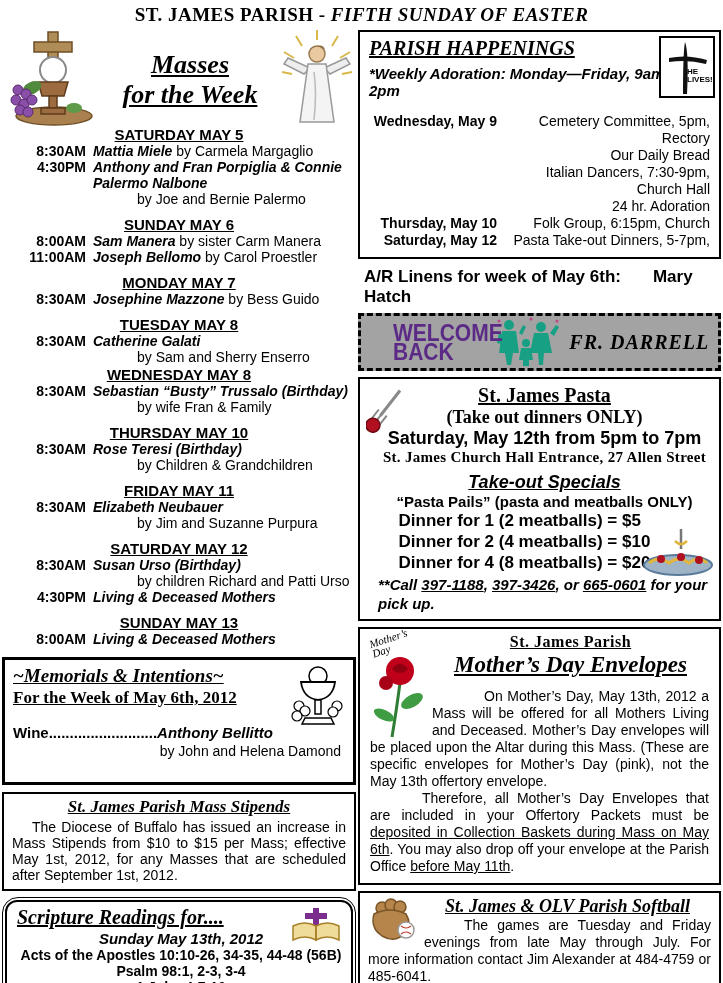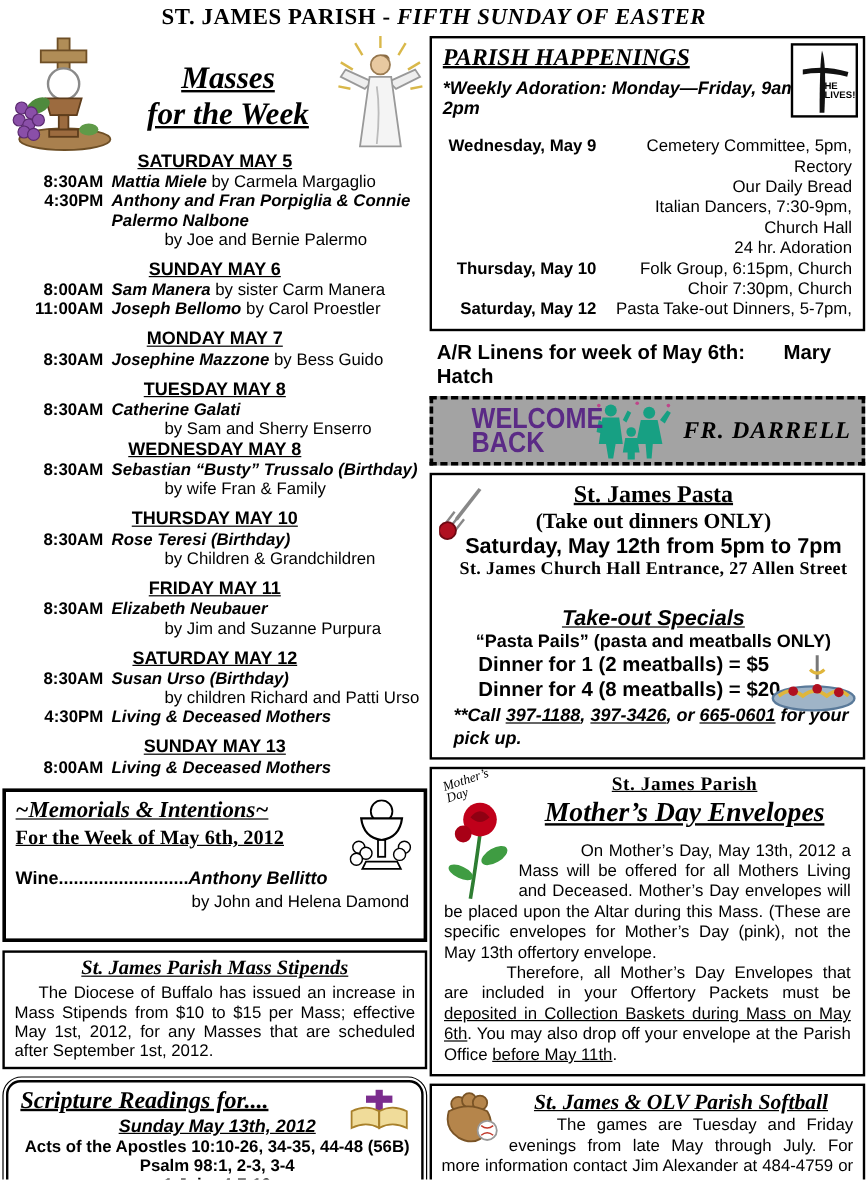--- a/index.html
+++ b/index.html
@@ -48,21 +48,21 @@
   .stip-box { margin-top:7px; border:2px solid #000; padding:3px 8px 6px 8px; }
   .stip-title { text-align:center; font-family:"Liberation Serif", serif; font-weight:bold;
     font-style:italic; font-size:17px; text-decoration:underline; }
   .stip-body { margin-top:2px; font-size:14px; line-height:16px; text-align:justify; text-indent:20px; }
 
   .scrip-outer { margin-top:6px; border:1px solid #000; border-radius:16px; padding:2px; }
   .scrip-box { border:2px solid #000; border-radius:12px; padding:4px 6px 6px 10px; position:relative; }
   .scrip-title { font-family:"Liberation Serif", serif; font-weight:bold; font-style:italic;
     font-size:20px; text-decoration:underline; }
   .scrip-date { text-align:center; font-weight:bold; font-style:italic; font-size:15px;
-    text-decoration:underline; margin-top:1px; }
+    margin-top:1px; }
   .scrip-line { text-align:center; font-weight:bold; font-size:14px; line-height:16px; }
 
   
   .box { border:2px solid #000; background:#fff; }
   .hap-box { position:relative; padding:5px 9px 8px 9px; min-height:198px; }
   .hap-title { font-family:"Liberation Serif", serif; font-weight:bold; font-style:italic;
     font-size:20px; text-decoration:underline; }
   .hap-ador { margin-top:5px; font-weight:bold; font-style:italic; font-size:15px; }
   .hap-events { margin-top:14px; }
   .ev-row { display:flex; font-size:14px; line-height:17px;text-align:right; }
@@ -82,21 +82,21 @@
     letter-spacing:0; transform:scaleY(1.15); font-family:"Liberation Sans", sans-serif; }
   .fr-name { flex:1; text-align:center; font-family:"Liberation Serif", serif;
     font-weight:bold; font-style:italic; font-size:20px; letter-spacing:1px; }
 
   .pasta-box { margin-top:6px; position:relative; padding:5px 8px 6px 18px; text-align:center; }
   .pasta-title { font-family:"Liberation Serif", serif; font-weight:bold; font-size:20px;
     text-decoration:underline; }
   .pasta-sub { font-family:"Liberation Serif", serif; font-weight:bold; font-size:18px; }
   .pasta-when { font-weight:bold; font-size:18px; }
   .pasta-where { font-family:"Liberation Serif", serif; font-weight:bold; font-size:15px; letter-spacing:.3px; }
-  .pasta-specials { margin-top:22px; font-weight:bold; font-style:italic; font-size:18px;
+  .pasta-specials { margin-top:6px; font-weight:bold; font-style:italic; font-size:18px;
     text-decoration:underline; }
   .pasta-pails { font-weight:bold; font-size:15px; }
   .pasta-dinners { display:inline-block; text-align:left; font-weight:bold; font-size:17px;
     line-height:21px; margin-right:40px; }
   .pasta-call { text-align:left; font-weight:bold; font-style:italic; font-size:15px;
     line-height:19px; margin-top:2px; }
   .u { text-decoration:underline; }
 
   .mom-box { margin-top:6px; padding:4px 10px 8px 10px; position:relative; }
   .mom-rose { float:left; width:58px; height:92px; position:relative; margin-right:4px; }
@@ -341,21 +341,20 @@
       <div class="ev-row">
           <div class="ev-day"></div>
           <div class="ev-desc">24 hr. Adoration</div>
         </div>
       <div class="ev-row">
           <div class="ev-day">Thursday, May 10</div>
           <div class="ev-desc">Folk Group, 6:15pm, Church</div>
         </div>
       <div class="ev-row">
           <div class="ev-day"></div>
-          <div class="ev-desc">Choir 7:30pm, Church</div>
         </div>
       <div class="ev-row">
           <div class="ev-day">Saturday, May 12</div>
           <div class="ev-desc">Pasta Take-out Dinners, 5-7pm,</div>
         </div>
     </div>
   </div>
 
   <div class="ar-line">
     <span>A/R Linens for week of May 6th:</span><span class="ar-name">Mary Hatch</span>
@@ -409,20 +408,21 @@
         <circle cx="58" cy="33" r="4" fill="#b01020"></circle>
     </svg>
     <div class="pasta-title">St. James Pasta</div>
     <div class="pasta-sub">(Take out dinners ONLY)</div>
     <div class="pasta-when">Saturday, May 12th from 5pm to 7pm</div>
     <div class="pasta-where">St. James Church Hall Entrance, 27 Allen Street</div>
     <div class="pasta-specials">Take-out Specials</div>
     <div class="pasta-pails">“Pasta Pails” (pasta and meatballs ONLY)</div>
     <div class="pasta-dinners">
       <div>Dinner for 1 (2 meatballs) = $5</div>
+      <div>Dinner for 2 (4 meatballs) = $10</div>
       <div>Dinner for 4 (8 meatballs) = $20</div>
     </div>
     <div class="pasta-call">
       <span>**Call </span><span class="u">397-1188</span><span>,   </span><span class="u">397-3426</span><span>,  or  </span><span class="u">665-0601</span><span> for your pick up.</span>
     </div>
   </div>
 
   <div class="box mom-box">
     <div class="mom-rose">
       <span class="mom-badge">Mother’s

